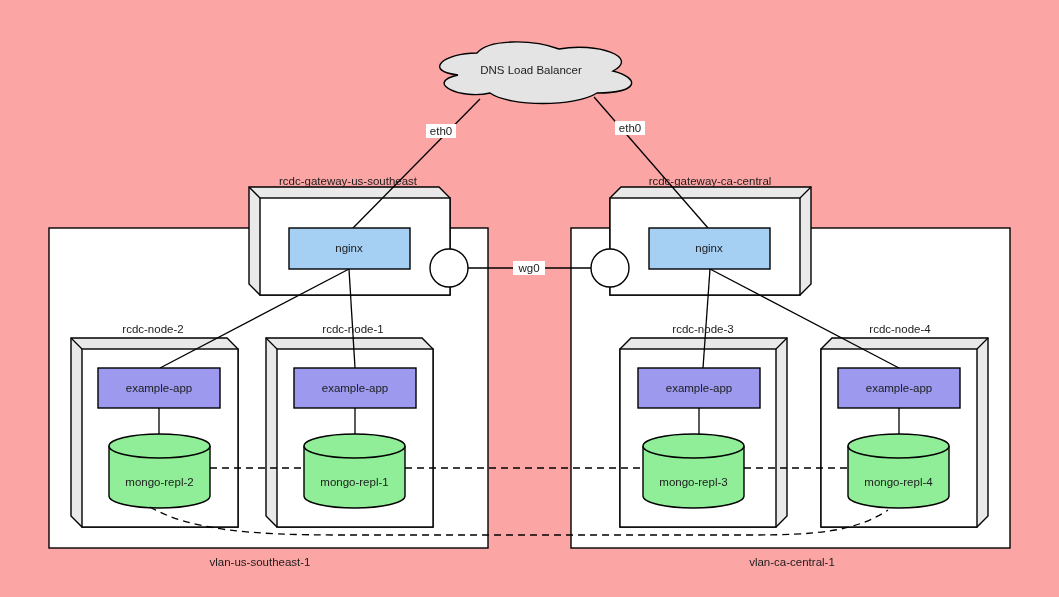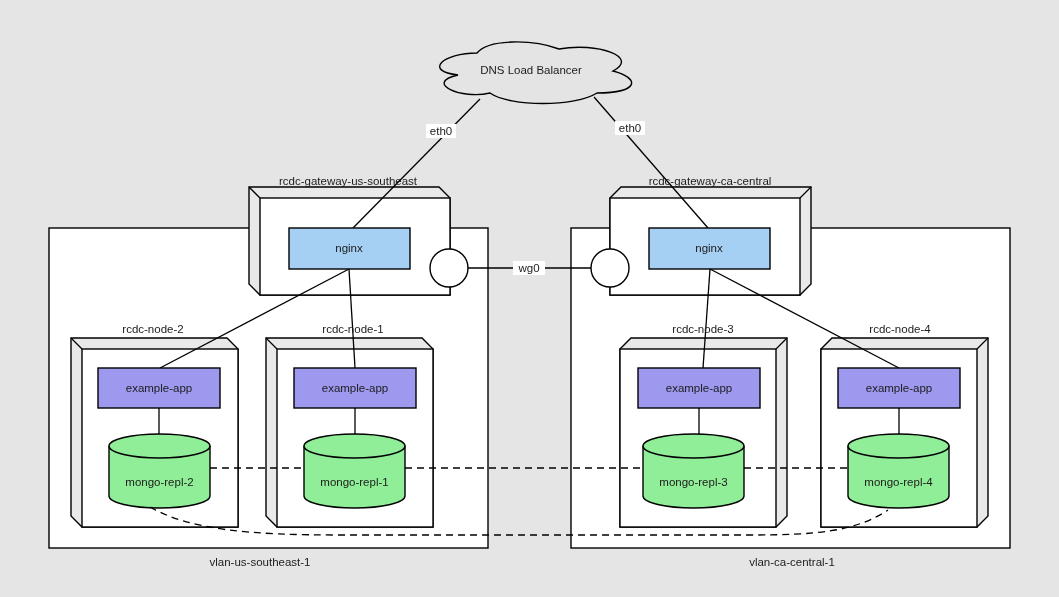--- a/index.html
+++ b/index.html
@@ -1,16 +1,16 @@
 <!DOCTYPE html>
 <html><head>
 <meta charset="utf-8">
 <style>
   html,body{margin:0;padding:0;background:#ffffff;}
-  .stage{width:1059px;height:597px;background:#e5e5e5;position:relative;overflow:hidden;}
+  .stage{width:1059px;height:597px;background:#fca5a5;position:relative;overflow:hidden;}
   svg{display:block;}
   .lbl{font-family:"Liberation Sans",sans-serif;font-size:11.5px;fill:#1c1c1c;}
   .shape{stroke:#000;stroke-width:1.4;}
   .face{fill:#ffffff;}
   .edge{stroke:#000;stroke-width:1.3;fill:none;}
   .dash{stroke:#000;stroke-width:1.3;fill:none;stroke-dasharray:7 5;}
   .halo{fill:#ffffff;stroke:none;}
 </style>
 </head>
 <body>

